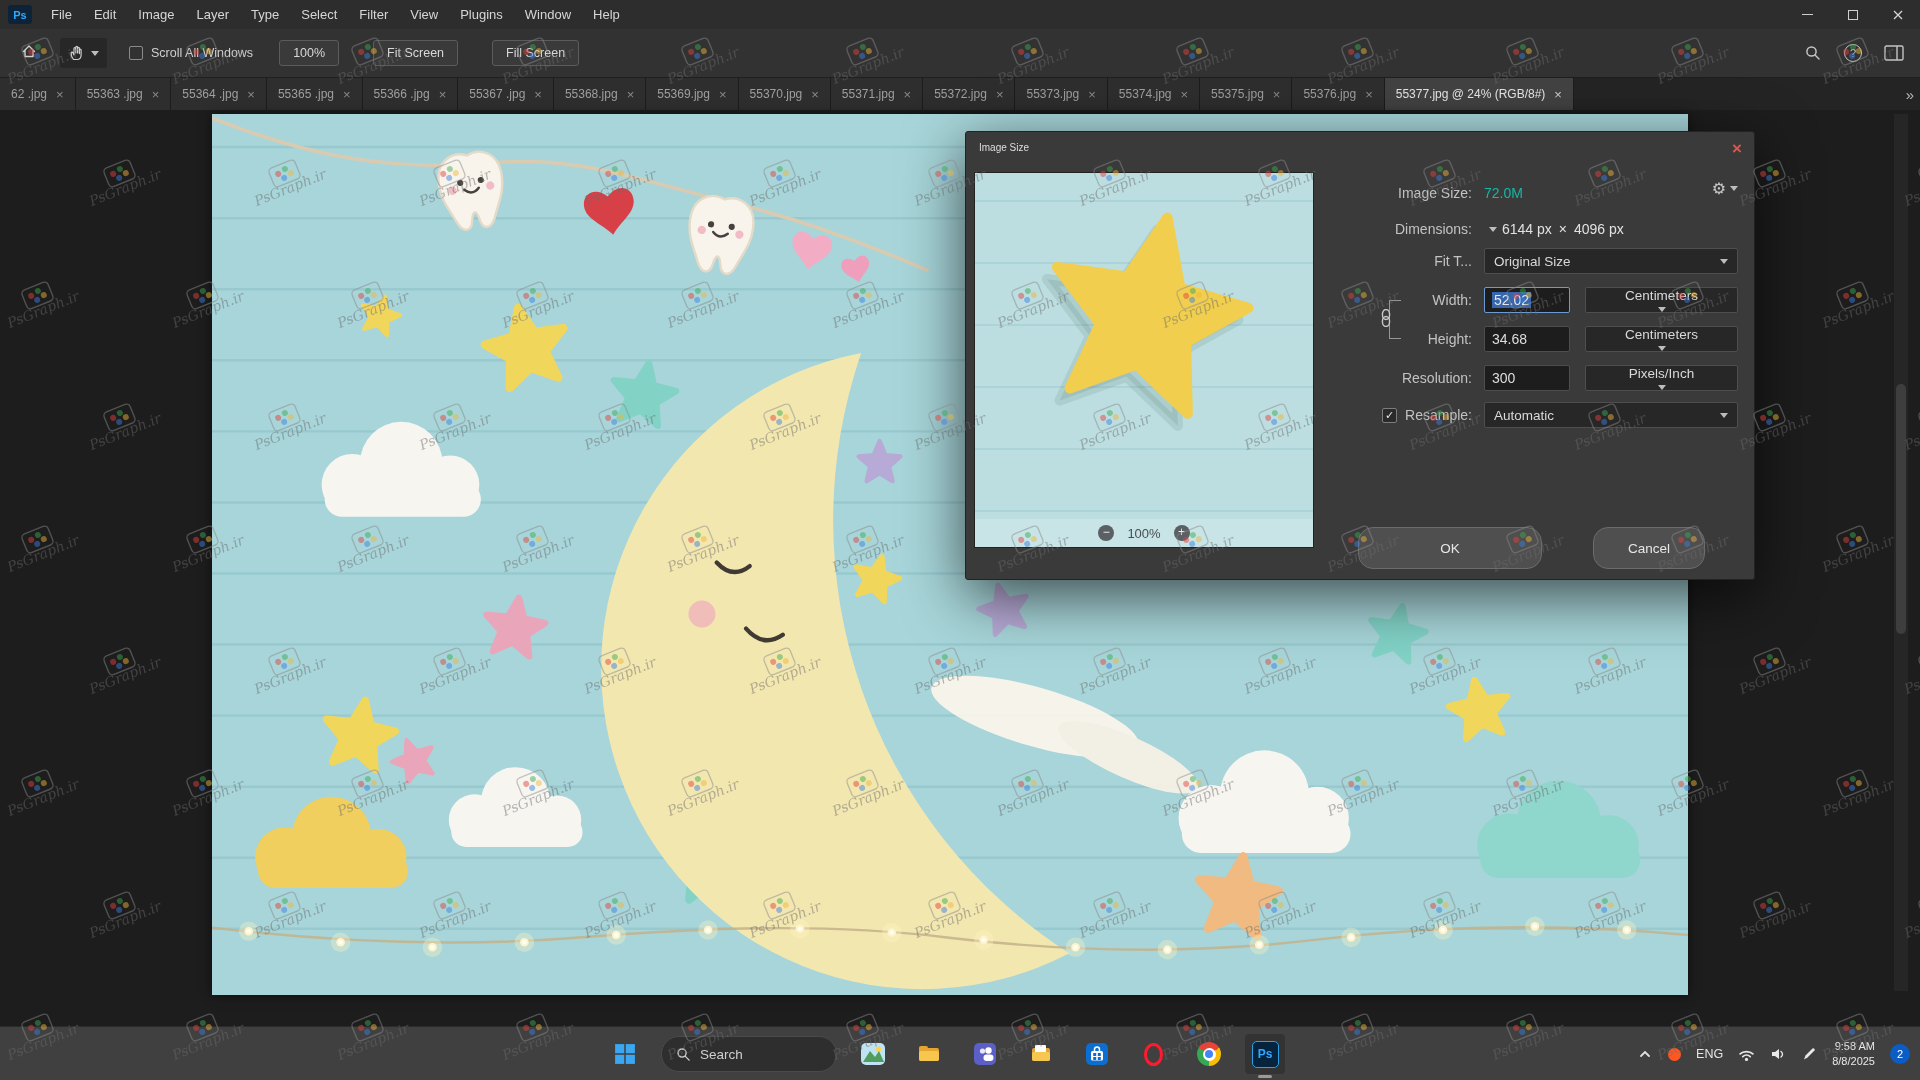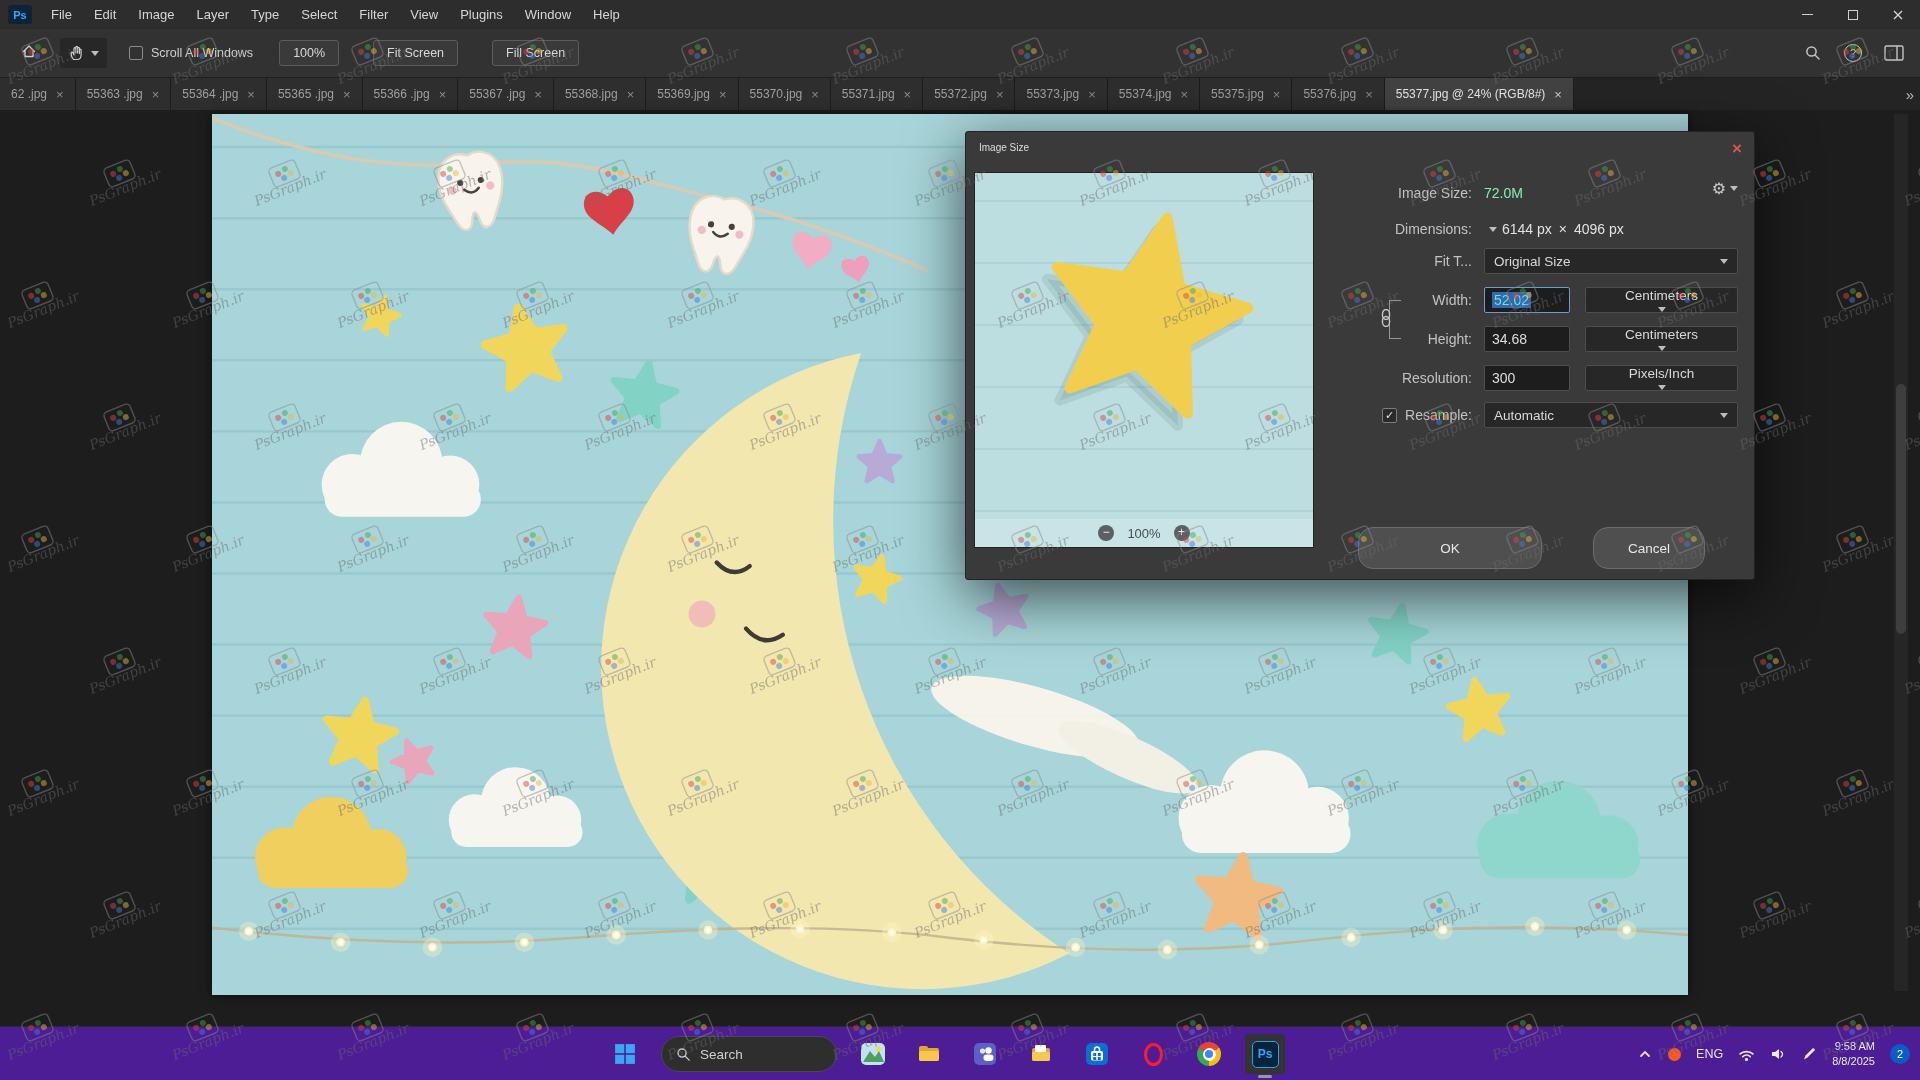--- a/index.html
+++ b/index.html
@@ -72,44 +72,44 @@
   .preview { position:absolute; left:8px; top:40px; width:340px; height:376px;
     border:1px solid #222; background:#bcdee1; overflow:hidden; }
   .zoombar { position:absolute; left:0; right:0; bottom:0; height:28px; display:flex;
     align-items:center; justify-content:center; gap:13px; background:rgba(255,255,255,0.18); }
   .zoom-btn { width:16px; height:16px; border-radius:50%; background:#5a6064; color:#e9eef0;
     font-size:12px; line-height:15px; text-align:center; }
   .zoom-val { font-size:13px; color:#474d50; }
   .dlg-row { position:absolute; left:356px; right:12px; height:28px; display:flex; align-items:center; font-size:14px; }
   .lbl { width:150px; flex:none; display:flex; justify-content:flex-end; align-items:center; gap:8px;
     text-align:right; color:#c2c2c2; margin-right:12px; white-space:nowrap; }
-  .val-strong { color:#86efac; }
+  .val-strong { color:#14b8a6; }
   .pxfield { width:86px; height:26px; background:#1d1d1d; border:1px solid #4e4e4e; border-radius:2px;
     display:flex; align-items:center; padding:0 7px; color:#dedede; font-size:14px; }
   .pxfield.focused { border-color:#6b9bd2; }
-  .sel { background:#3566ae; color:#5eead4; padding:0 2px; }
+  .sel { background:#3566ae; color:#e5e5e5; padding:0 2px; }
   .dropdown { height:26px; background:#272727; border:1px solid #4e4e4e; border-radius:2px;
     display:flex; align-items:center; justify-content:space-between; padding:0 9px; color:#d9d9d9; font-size:13.5px; }
   .dd-unit { width:153px; margin-left:15px;flex-direction:column; }
   .dd-wide { width:254px;gap:16px; }
   .dim-caret { width:18px; display:flex; justify-content:center; }
   .dim-text { display:flex; gap:7px; color:#e2e2e2; }
   .gear-wrap { position:absolute; right:16px; top:47px; display:flex; align-items:center; gap:4px; color:#c9c9c9; font-size:16px; }
   .bracket { position:absolute; left:423px; top:168px; width:12px; height:39px;
     border-left:1px solid #979797; border-top:1px solid #979797; border-bottom:1px solid #979797; }
   .chain { position:absolute; left:414px; top:177px; }
   .chk { width:15px; height:15px; background:#2a2a2a; border:1px solid #7d7d7d; border-radius:2px;
     color:#e8e8e8; font-size:11px; line-height:13px; text-align:center; }
   .dlg-btn { position:absolute; top:395px; height:42px; border-radius:15px; background:#4f4f4f;
     border:1px solid #6c6c6c; color:#e7e7e7; font-size:13.5px; display:flex; align-items:center; justify-content:center; }
   .btn-ok { left:392px; width:184px; }
   .btn-cancel { left:627px; width:112px; }
 
   
-  .taskbar { position:absolute; left:0; top:1026px; width:1920px; height:54px; background:#4c1d95; border-top:1px solid #2b2b2b; }
+  .taskbar { position:absolute; left:0; top:1026px; width:1920px; height:54px; background:#404040; border-top:1px solid #2b2b2b; }
   .tb-center { position:absolute; left:605px; top:7px; display:flex; align-items:center; gap:16px; }
   .tb-tile { width:40px; height:40px; border-radius:4px; display:flex; align-items:center; justify-content:center; position:relative; }
   .search-pill { width:176px; height:36px; border-radius:18px; background:#2e2e2e; border:1px solid #4a4a4a;
     display:flex; align-items:center; gap:9px; padding:0 14px; color:#cfcfcf; font-size:13.5px; }
   .ps-tile-inner { width:27px; height:27px; background:#07243f; border:1.5px solid #2f9fe0; border-radius:5px;
     color:#31a8ff; font-weight:bold; font-size:12px; display:flex; align-items:center; justify-content:center; }
   .tb-tile.active-app { background:#333; }
   .app-indicator { position:absolute; bottom:-4px; left:50%; transform:translateX(-50%); width:14px; height:3px; background:#9a9a9a; border-radius:2px; }
   .opera-ring { width:19px; height:23px; border:3.5px solid #ff1b2d; border-radius:50%; }
   .chrome-circle { width:24px; height:24px; border-radius:50%; position:relative;

